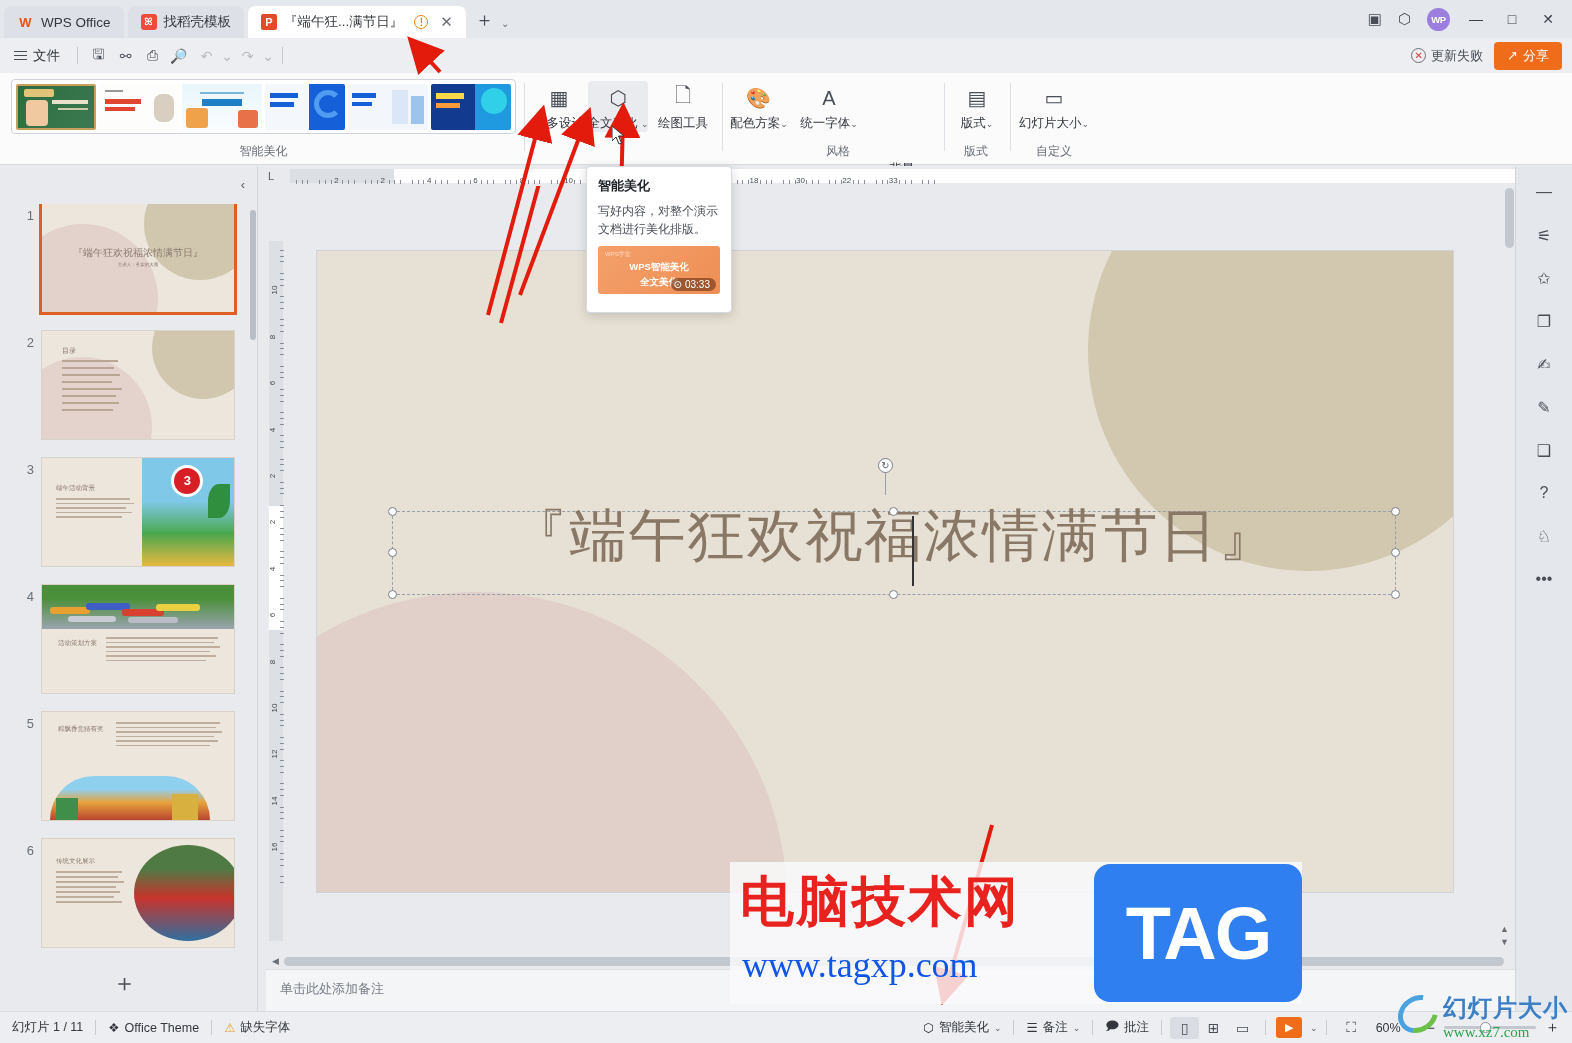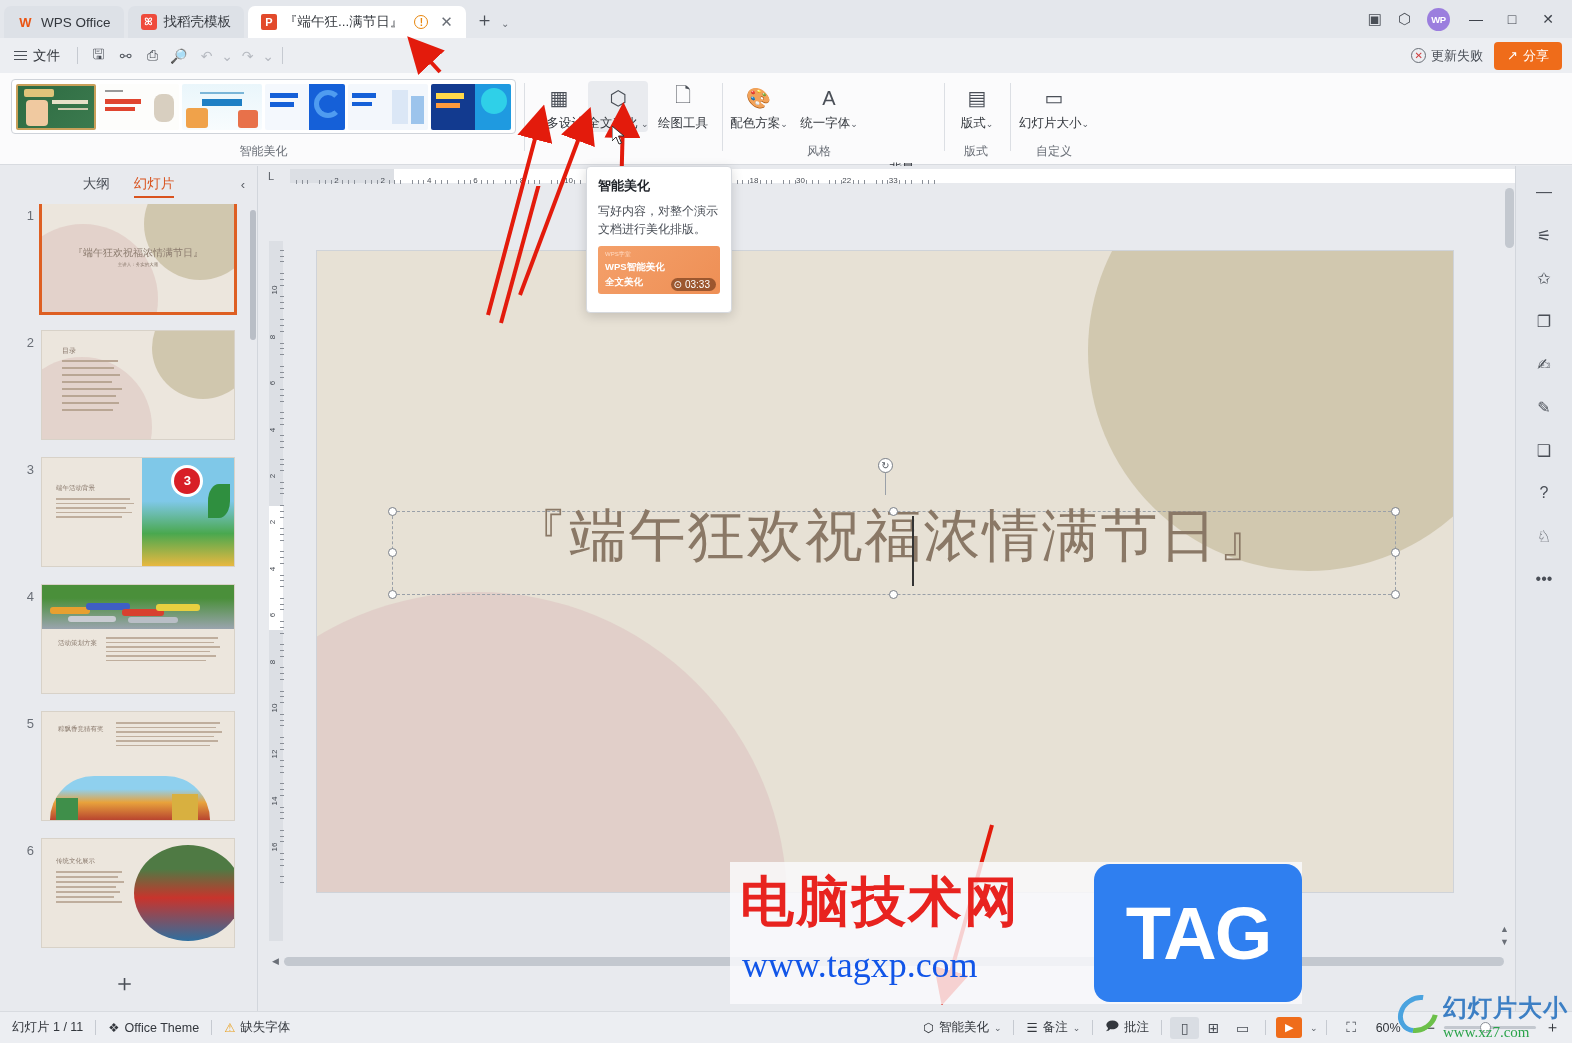--- a/index.html
+++ b/index.html
@@ -144,21 +144,21 @@
     box-shadow: 0 3px 12px rgba(0,0,0,.16); padding: 10px 11px; z-index: 40;
   }
   .tt-title { font-size: 13px; color: #1f2329; font-weight: bold; }
   .tt-desc { font-size: 12px; color: #4a4f57; line-height: 1.5; margin-top: 7px; }
   .tt-card {
     margin-top: 8px; height: 48px; border-radius: 3px; position: relative;
     background: linear-gradient(135deg,#f4a06a,#ee8f55);
     padding: 4px 7px; overflow: hidden;
   }
   .tt-card .cw { font-size: 6px; color: #ffd9c0; }
-  .tt-card .cl { font-size: 9.5px; color: #fff; font-weight: bold; line-height: 1.35; margin-top:2px;}
+  .tt-card .cl { font-size: 9.5px; color: #fff; font-weight: bold; line-height: 1.35; margin-top:2px;text-align:center;}
   .tt-time {
     position: absolute; right: 4px; bottom: 3px; background: rgba(110,55,25,.65);
     color: #fff; font-size: 10px; border-radius: 10px; padding: 1px 6px 1px 3px;
     display: flex; align-items: center; gap: 3px;
   }
 
   
   .sidepanel {
     position: absolute; left: 0; top: 166px; width: 258px; bottom: 32px;
     background: #e8eaee; border-right: 1px solid #d2d6dc;
@@ -493,21 +493,21 @@
     <div class="rb-small" style="left: 872px; top: 88px;">
       <span class="si">▨</span>
       <span>背景</span>
       <span class="caret">⌄</span>
     </div>
     <div class="rb-small" style="left: 872px; top: 117px;">
       <span class="si">▤</span>
       <span>母版</span>
       <span class="caret">⌄</span>
     </div>
-    <div class="grp-label" style="left:709px;width:220px">风格</div>
+    <div class="grp-label" style="left:728px;width:220px">风格</div>
 
     <div class="rb-vsep" style="left: 944px;"></div>
     <div class="rb-btn" style="left: 948px;">
       <span class="ri">▤</span>
       <span class="rl"><span>版式</span><span class="caret">⌄</span></span>
     </div>
     <div class="grp-label" style="left:946px;width:60px">版式</div>
 
     <div class="rb-vsep" style="left: 1010px;"></div>
     <div class="rb-btn" style="left: 1016px; width: 76px;">
@@ -525,24 +525,20 @@
       <div class="cl">WPS智能美化</div>
       <div class="cl">全文美化</div>
       <div class="tt-time">
         <span>⊙</span>
         <span>03:33</span>
       </div>
     </div>
   </div>
 
   <div class="sidepanel">
-    <div class="sp-tabs">
-      <span class="sp-tab">大纲</span>
-      <span class="sp-tab active">幻灯片</span>
-    </div>
     <span class="sp-collapse">‹</span>
 
     <div class="sp-list">
 
       <div class="slide-row">
         <span class="slide-num">1</span>
         <div class="thumb sel">
           <div style="position:absolute;right:-22px;top:-36px;width:112px;height:112px;border-radius:50%;background:#cdc3a8;opacity:.9"></div>
           <div style="position:absolute;left:-34px;bottom:-62px;width:150px;height:150px;border-radius:50%;background:#e2cfc9;opacity:.9"></div>
           <div class="th-txt" style="left:0;right:0;top:42px;text-align:center;font-size:10px;font-family:'Liberation Serif',serif;">『端午狂欢祝福浓情满节日』</div>
@@ -982,20 +978,23 @@
   <div class="vscroll-right"></div>
   <div class="canvas-updown">
     <span>▲</span>
     <span>▼</span>
   </div>
 
   <div class="hscroll-wrap">
     <span class="hs-arrow">◀</span>
     <div class="hs-bar"></div>
   </div>
+  <div class="notes">
+    <span>单击此处添加备注</span>
+  </div>
 
   <div class="rtools">
     <span class="rt-icon">—</span>
     <span class="rt-icon">⚟</span>
     <span class="rt-icon">✩</span>
     <span class="rt-icon">❐</span>
     <span class="rt-icon">✍</span>
     <span class="rt-icon">✎</span>
     <span class="rt-icon">❑</span>
     <span class="rt-icon">?</span>

